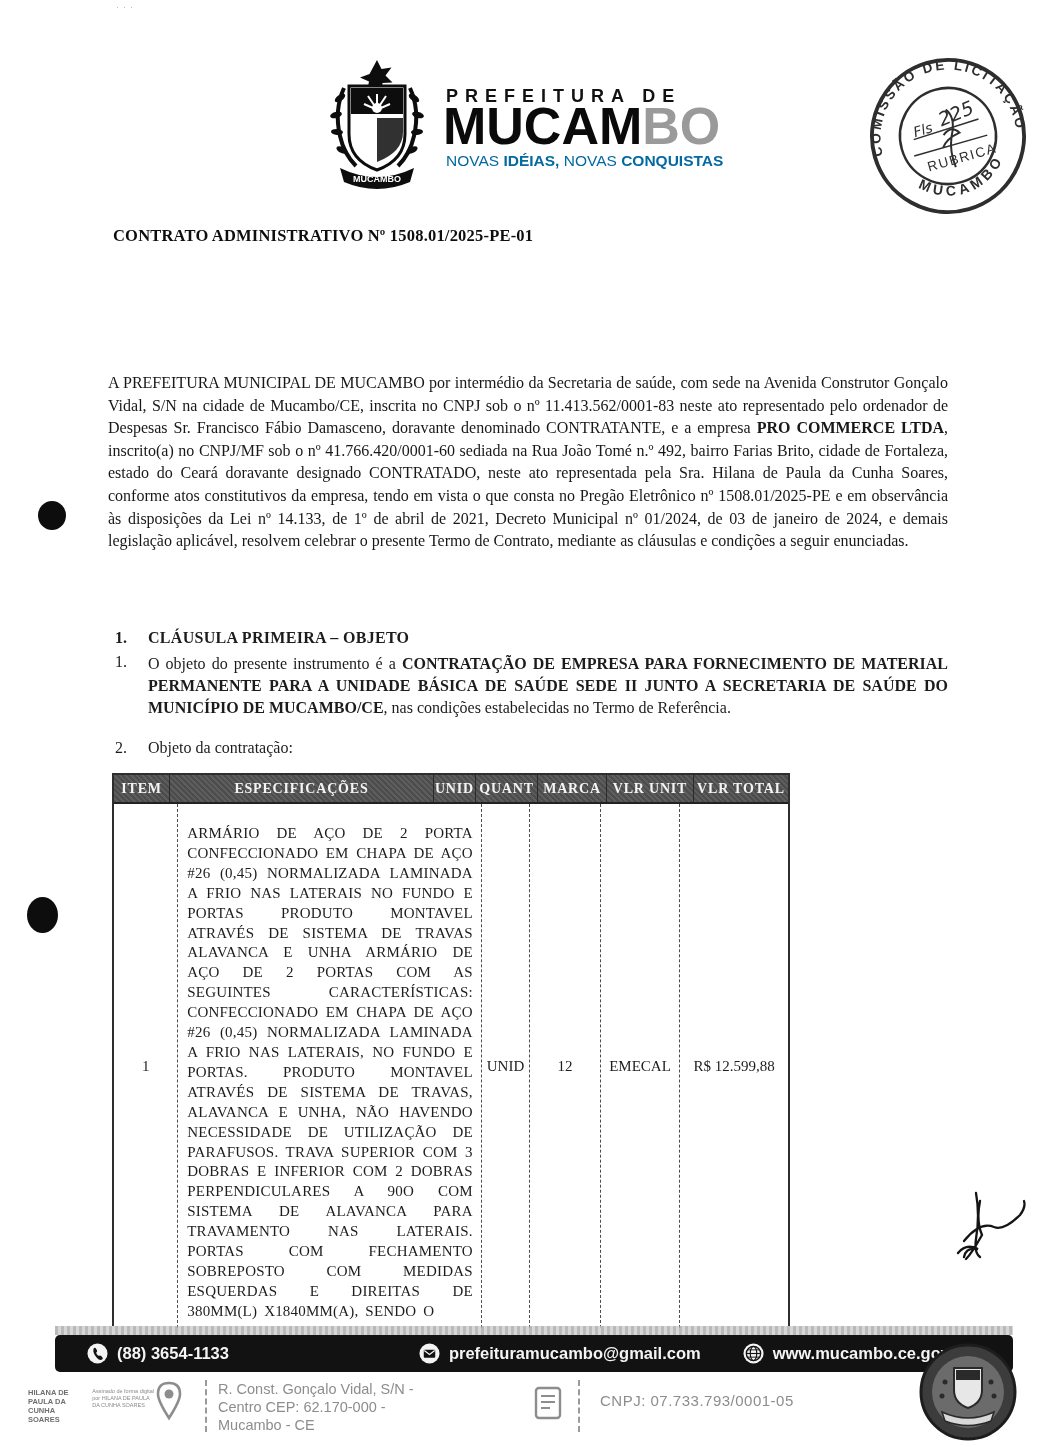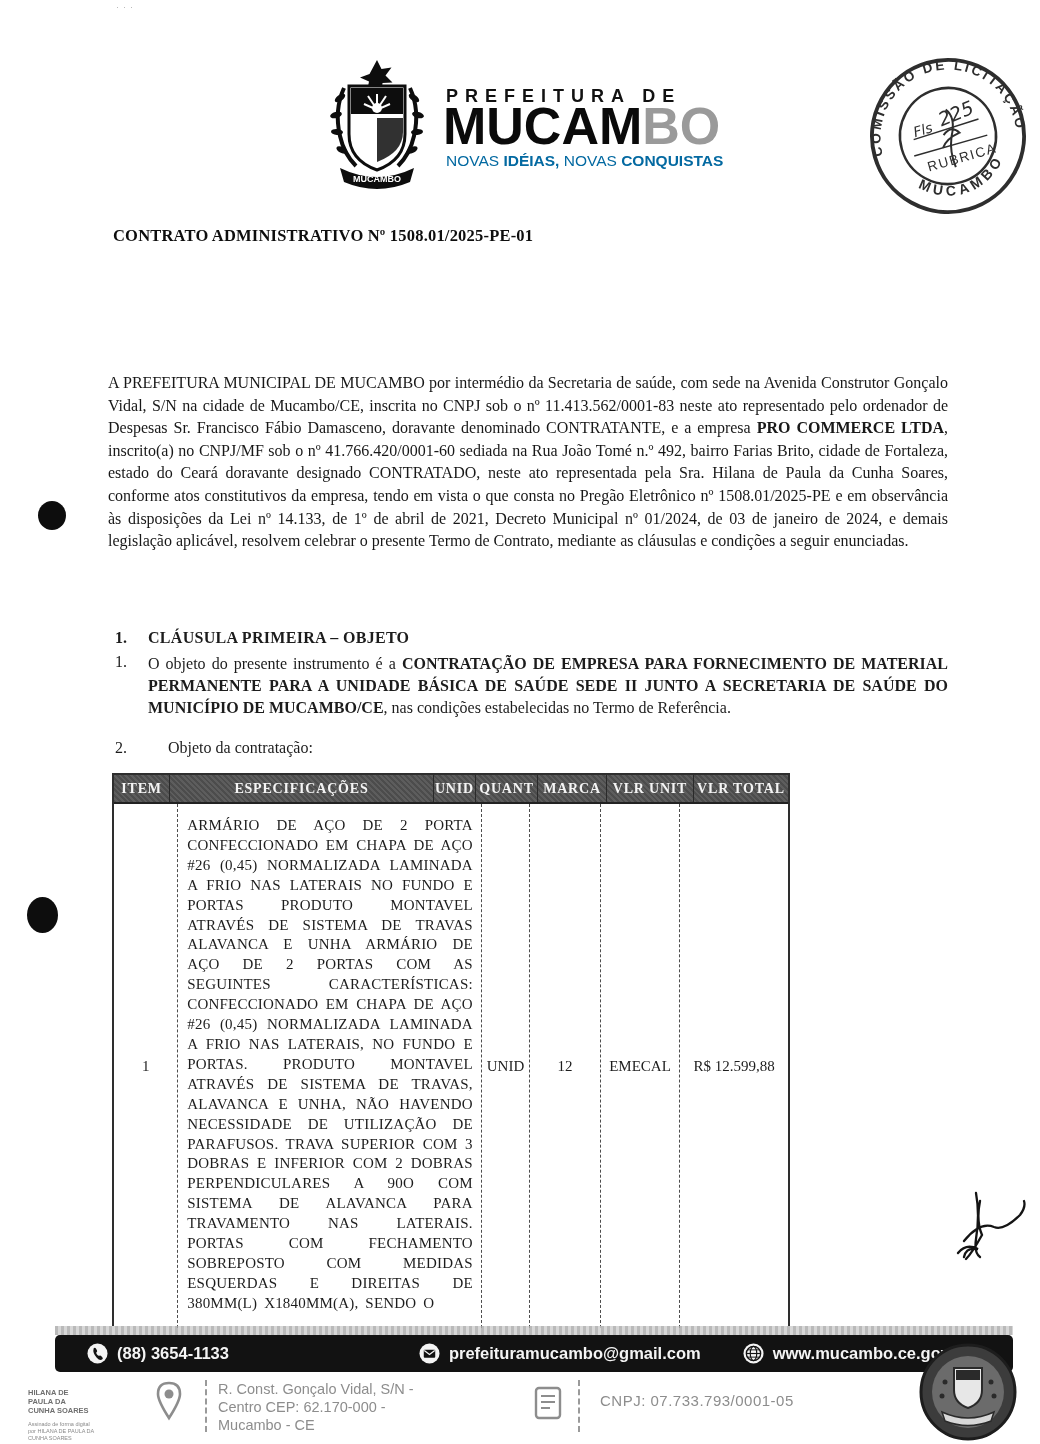--- a/index.html
+++ b/index.html
@@ -47,54 +47,54 @@
     font-size:16px; line-height:22.6px; text-align:justify; color:#181818;
   }
   
   .cl-num{position:absolute; left:115px; font-weight:bold; font-size:16px;}
   .cl-num.n1{top:629px;}
   .cl-num.i1{top:653px; font-weight:normal;}
   .cl-num.i2{top:739px; font-weight:normal;}
   .cl-head{position:absolute; left:148px; top:629px; font-weight:bold; font-size:16px; letter-spacing:0.3px;}
   .cl-item1{position:absolute; left:148px; top:653px; width:800px;
     font-size:16px; line-height:21.8px; text-align:justify;}
-  .cl-item2{position:absolute; left:148px; top:739px; font-size:16px;margin-left:20px;}
+  .cl-item2{position:absolute; left:148px; top:739px; font-size:16px;}
   
   .tbl{position:absolute; left:112px; top:773px; width:678px; height:553px;
     border:2px solid #2e2e2e; border-bottom:none; box-sizing:border-box;}
   .tbl-head{display:flex; height:27px;
     background:repeating-linear-gradient(45deg,#4c4c4c 0 2px,#5d5d5d 2px 4px);
     border-bottom:2px solid #222;}
   .th{display:flex; align-items:center; justify-content:center;
     color:#f4f4f4; font-weight:bold; font-size:14px; letter-spacing:0.8px;
     border-left:1px solid #2a2a2a; box-sizing:border-box;}
   .th:first-child{border-left:none;}
   .tbl-body{display:flex; height:524px;}
   .td{box-sizing:border-box; border-left:1px dashed #4d4d4d; display:flex;
       align-items:center; justify-content:center; font-size:15px; color:#1d1d1d;}
   .td:first-child{border-left:none;}
-  .td.spec{display:block; padding:12px 8px 0 9px; text-align:justify;
+  .td.spec{display:block; padding:20px 8px 0 9px; text-align:justify;
     font-size:15px; line-height:19.9px; letter-spacing:0.2px; word-spacing:3px;
     align-items:flex-start;}
   .c-item{width:68px;} .c-spec{width:325px;} .c-unid{width:52px;}
   .c-quant{width:76px;} .c-marca{width:85px;} .c-vlru{width:107px;} .c-vlrt{width:117px;}
   
   .scribble{position:absolute; left:942px; top:1183px;}
   
   .foot-noise{position:absolute; left:55px; top:1326px; width:958px; height:9px;
     background:repeating-linear-gradient(90deg,#a8a8a8 0 3px,#cdcdcd 3px 6px); opacity:0.8;}
   .foot-bar{position:absolute; left:55px; top:1335px; width:958px; height:37px;
     background:#121212; border-radius:5px; display:flex; align-items:center;
     font-family:"Liberation Sans", sans-serif; color:#f4f4f4; font-weight:bold; font-size:16.5px;}
   .foot-item{display:flex; align-items:center; gap:9px;justify-content:flex-end;}
   .fi-phone{margin-left:32px;} .fi-mail{margin-left:190px;} .fi-web{margin-left:42px;}
   .ficon{width:21px; height:21px; flex:0 0 auto;}
   .foot-low{position:absolute; left:0; top:1378px; width:1040px; height:66px;
     font-family:"Liberation Sans", sans-serif; color:#8f8f8f;}
-  .sig-block{position:absolute; left:28px; top:10px; width:130px; display:flex; gap:6px; color:#6f6f6f;flex-direction:column;}
+  .sig-block{position:absolute; left:28px; top:10px; width:130px; display:flex; gap:6px; color:#6f6f6f;}
   .sig-name{font-size:7.5px; font-weight:bold; line-height:9px; width:62px;}
   .sig-note{font-size:5.5px; line-height:7px; width:70px; color:#8a8a8a;}
   .pin-wrap{position:absolute; left:152px; top:2px;}
   .vdash{position:absolute; top:2px; height:52px; border-left:2px dashed #9a9a9a;}
   .addr{position:absolute; left:218px; top:2px; font-size:14.5px; line-height:18px; color:#8d8d8d;}
   .doc-wrap{position:absolute; left:532px; top:6px;}
   .cnpj{position:absolute; left:600px; top:14px; font-size:15px; color:#8d8d8d; letter-spacing:0.5px;text-align:right;}
   .seal{position:absolute; left:918px; top:1342px; z-index:5;}
 </style>
 </head>

